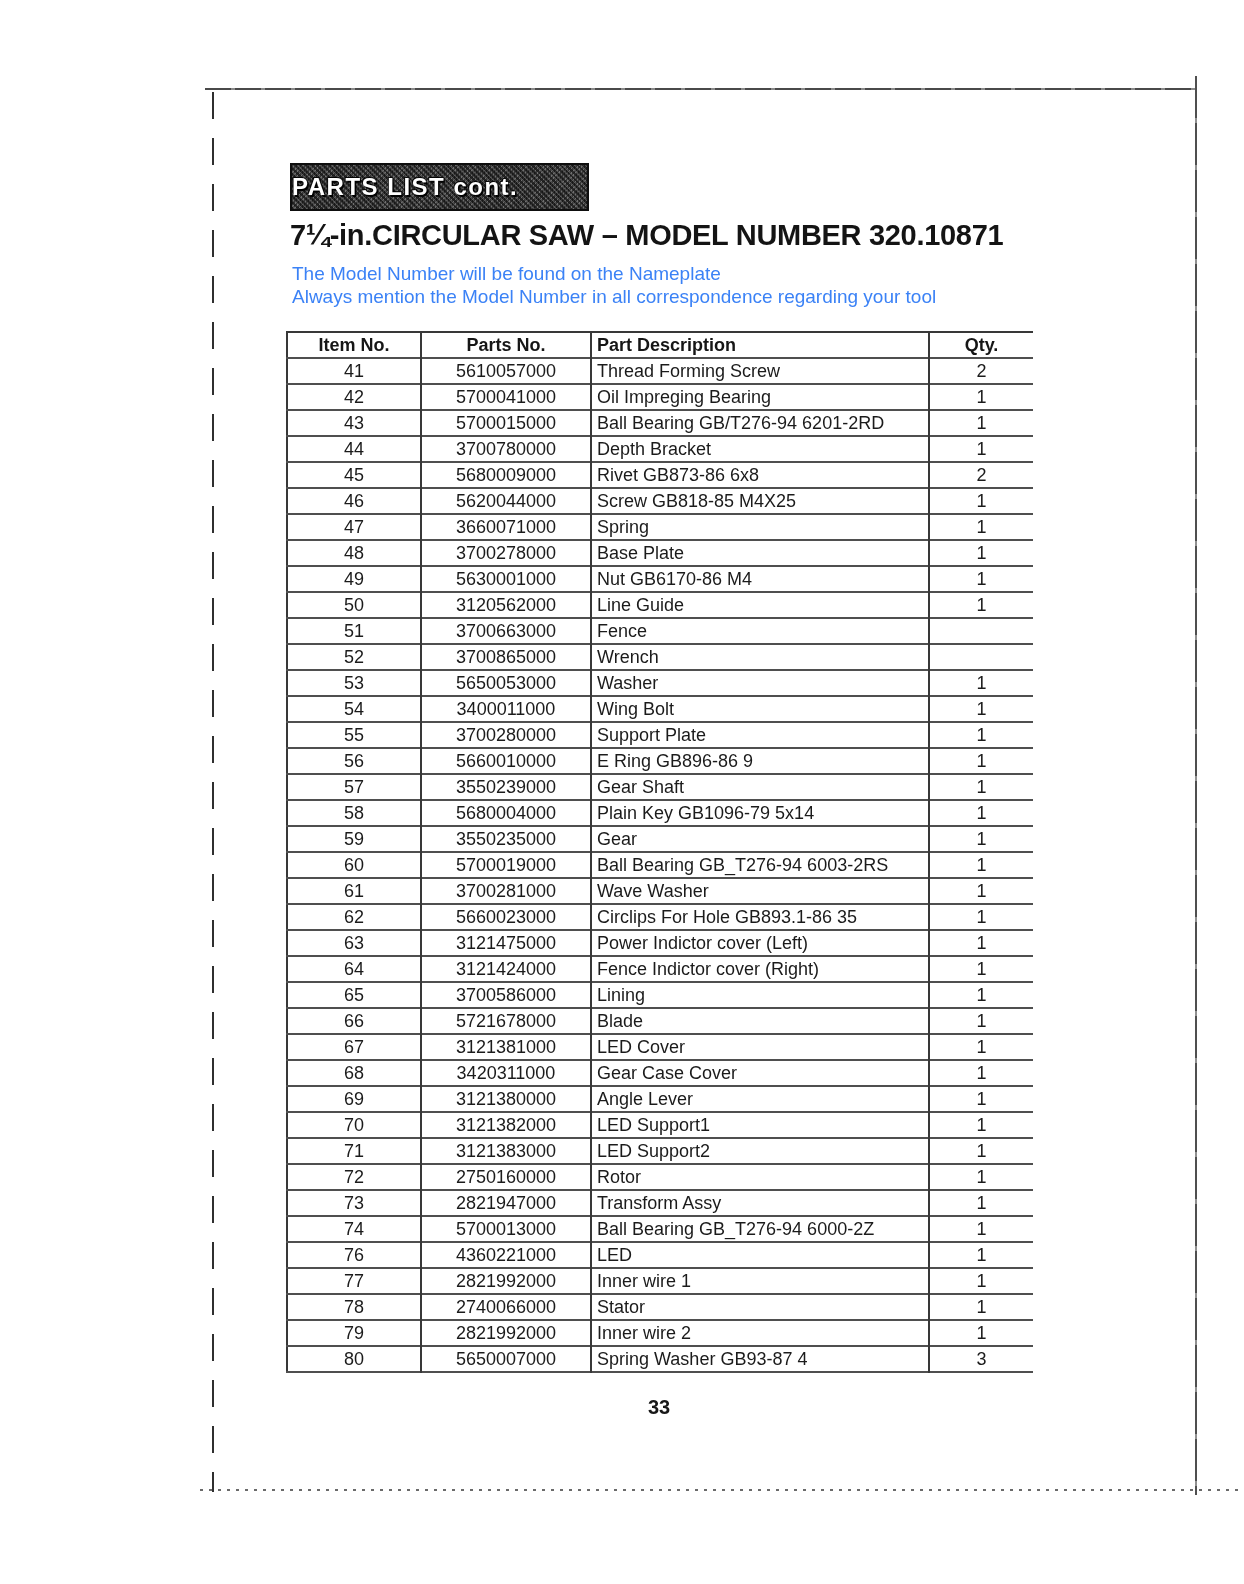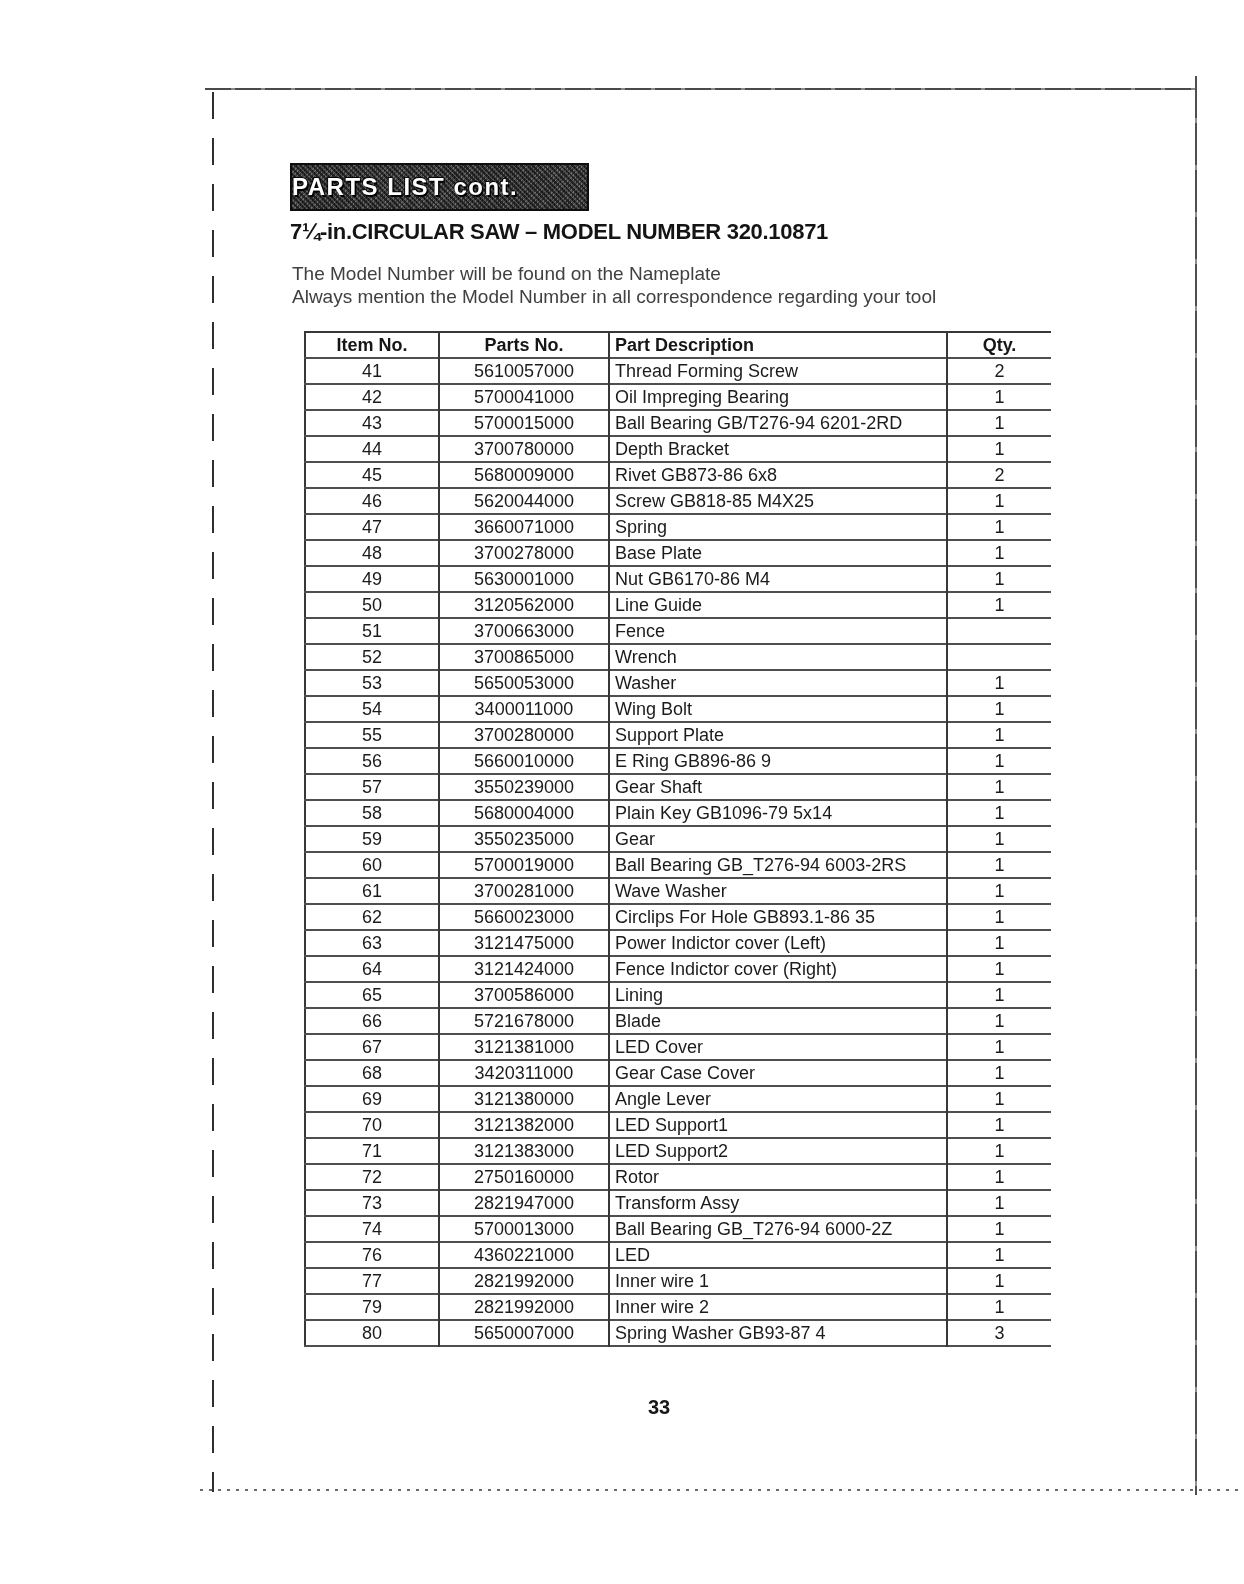--- a/index.html
+++ b/index.html
@@ -64,40 +64,40 @@
     font-weight: bold;
     letter-spacing: 1.5px;
     white-space: nowrap;
     text-shadow: 1.5px 1.5px 0 rgba(0,0,0,0.95), -1px -1px 0 rgba(0,0,0,0.8), 1px -1px 0 rgba(0,0,0,0.6);
   }
 
   
   .doc-title {
     position: absolute;
     left: 290px; top: 219px;
-    font-size: 22px;
+    font-size: 29px;
     font-weight: bold;
     letter-spacing: -0.3px;
     color: #141414;
     white-space: nowrap;
   }
   .subtitle1, .subtitle2 {
     position: absolute;
     left: 292px;
     font-size: 19px;
-    color: #404040;
+    color: #3b82f6;
     white-space: nowrap;
   }
   .subtitle1 { top: 263px; }
   .subtitle2 { top: 286px; }
 
   
   .table-wrap {
     position: absolute;
-    left: 304px; top: 331px;
+    left: 286px; top: 331px;
     width: 746px;
   }
   table.parts {
     border-collapse: collapse;
     table-layout: fixed;
     width: 746px;
     font-size: 18px;
     color: #1b1b1b;
     border-top: 2px solid #383838;
     border-left: 2px solid #383838;
@@ -380,20 +380,26 @@
             <td class="c2">LED</td>
             <td class="c3">1</td>
           </tr>
           <tr>
             <td class="c0">77</td>
             <td class="c1">2821992000</td>
             <td class="c2">Inner wire 1</td>
             <td class="c3">1</td>
           </tr>
           <tr>
+            <td class="c0">78</td>
+            <td class="c1">2740066000</td>
+            <td class="c2">Stator</td>
+            <td class="c3">1</td>
+          </tr>
+          <tr>
             <td class="c0">79</td>
             <td class="c1">2821992000</td>
             <td class="c2">Inner wire 2</td>
             <td class="c3">1</td>
           </tr>
           <tr>
             <td class="c0">80</td>
             <td class="c1">5650007000</td>
             <td class="c2">Spring Washer GB93-87 4</td>
             <td class="c3">3</td>

